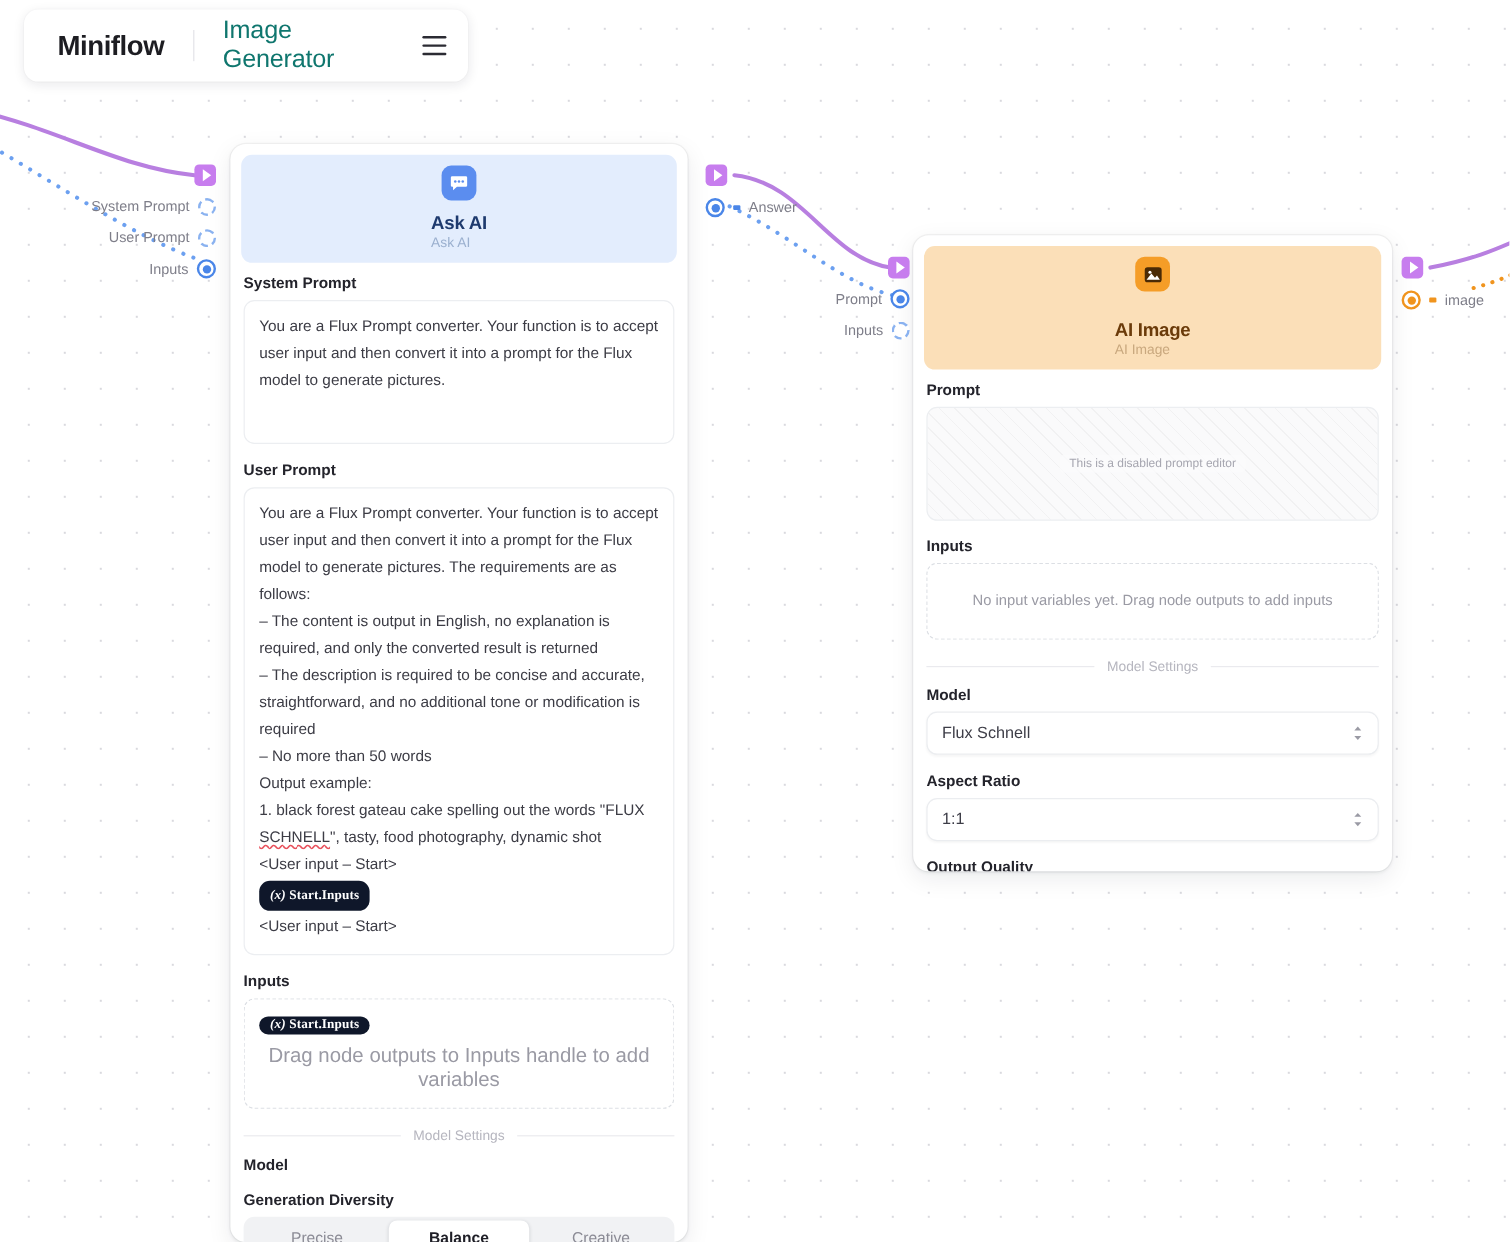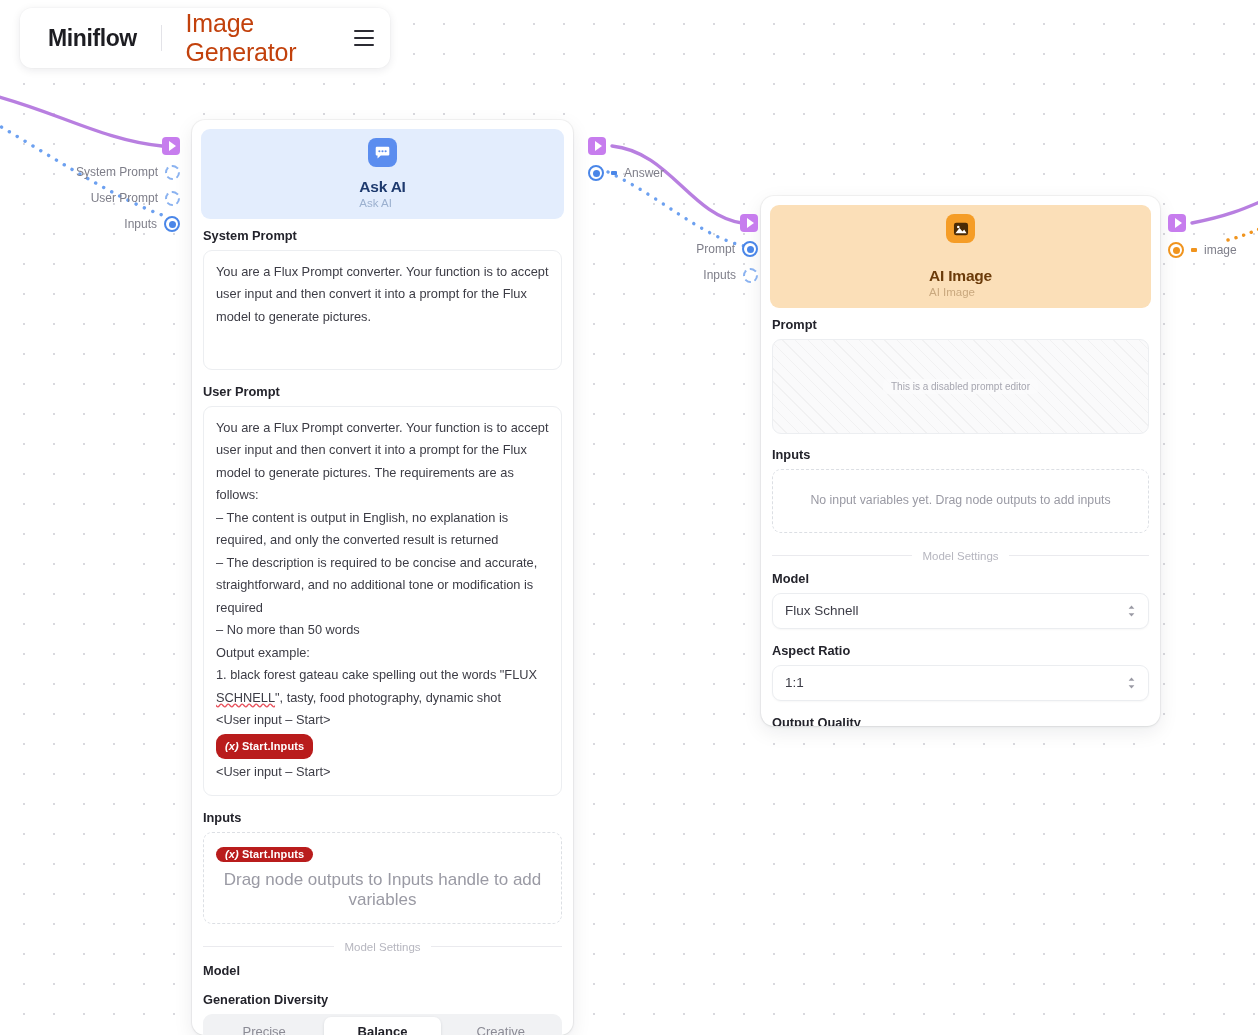--- a/index.html
+++ b/index.html
@@ -29,21 +29,21 @@
     border-radius: 12px;
     box-shadow: 0 2px 10px rgba(20,20,40,.09), 0 0 0 1px rgba(0,0,0,.015);
     display: flex; align-items: center; gap: 6px; padding: 0 14px;
     z-index: 40;
   }
   #topbar .brand {
     font-size: 23px; font-weight: bold; color: #1d1d22; letter-spacing: -.4px;
     padding: 0 14px 0 14px;
   }
   #topbar .divider { width: 1px; height: 26px; background: #e3e3e8; margin: 0 4px; }
-  #topbar .flowname { font-size: 25px; color: #c2410c; padding: 0 14px; letter-spacing: -.2px; }
+  #topbar .flowname { font-size: 21px; color: #0f766e; padding: 0 14px; letter-spacing: -.2px; }
   #topbar .hamburger {
     width: 30px; height: 30px; display: flex; flex-direction: column;
     justify-content: center; gap: 5px; align-items: center; cursor: pointer;
   }
   #topbar .hamburger i { display: block; width: 20px; height: 2px; background: #2b2b33; border-radius: 2px; }
 
   
   .node {
     position: absolute;
     background: #ffffff;
@@ -81,24 +81,25 @@
     border: 1px solid #eceef1; border-radius: 9px;
     padding: 10px 12px; font-size: 12.8px; color: #3c3c45; line-height: 22.5px;
     background: #fff;
   }
   .textbox.sys { height: 120px; overflow: hidden; }
   .textbox.usr { height: 390px; overflow: hidden; }
   .textbox p { margin: 0; }
 
   .var-chip {
     display: inline-block;
-    background: #b91c1c; color: #fff;
+    background: #0f172a; color: #fff;
     border-radius: 9px; padding: 1px 9px 2px 9px;
     font-size: 11px; font-weight: bold; letter-spacing: .1px;
     margin: 2px 0;
+    font-family: Liberation Serif, serif;
   }
   .var-chip .vx { font-style: italic; font-weight: bold; }
 
   .spell { text-decoration: underline wavy #e8505b; text-decoration-skip-ink: none; }
 
   .dashbox {
     border: 1.5px dashed #dcdfe4; border-radius: 9px;
     padding: 11px 12px 13px 12px; min-height: 58px;
   }
   .dashbox .hint { font-size: 17px; color: #9a9aa4; text-align: center; margin-top: 6px; }

